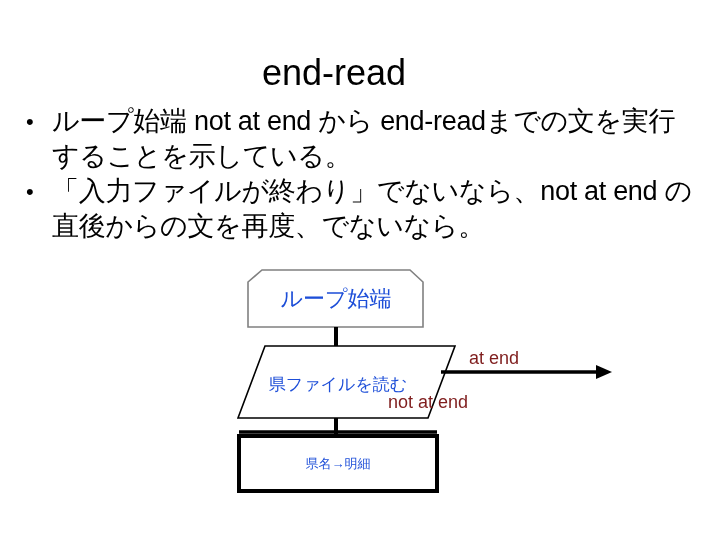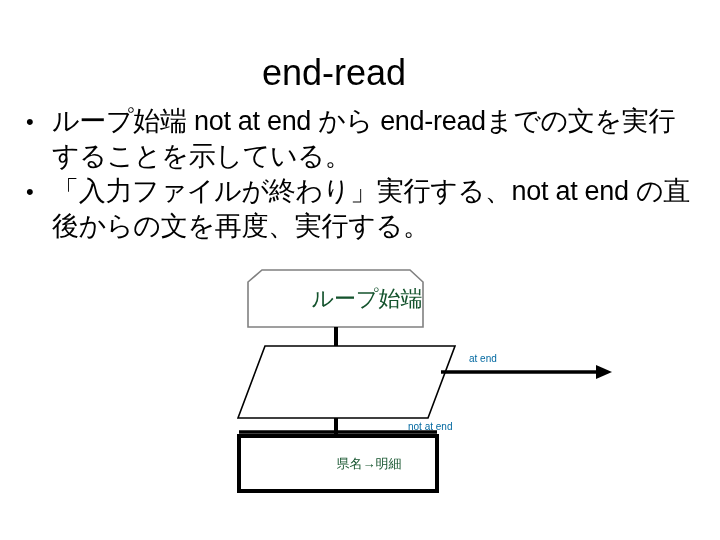--- a/index.html
+++ b/index.html
@@ -65,22 +65,21 @@
     top: 0;
     width: 720px;
     height: 540px;
   }
   .shape-label {
     position: absolute;
     display: flex;
     align-items: center;
     justify-content: center;
     pointer-events: none;
-    color: #14532d;
-    padding-left: 31px;
+    color: #1d4ed8;
   }
   #loop-start-label {
     left: 248px;
     top: 270px;
     width: 176px;
     height: 58px;
     font-size: 22px;
   }
   #read-file-label {
     left: 238px;
@@ -91,50 +90,49 @@
   }
   #detail-label {
     left: 239px;
     top: 436px;
     width: 198px;
     height: 55px;
     font-size: 13px;
   }
   .edge-label {
     position: absolute;
-    font-size: 10px;
+    font-size: 18px;
     line-height: 15px;
-    color: #0369a1;
+    color: #7f1d1d;
     white-space: nowrap;
   }
   #at-end-label {
     left: 469px;
     top: 351px;
   }
   #not-at-end-label {
     left: 388px;
-    top: 419px;
-    margin-left: 20px;
+    top: 395px;
   }
 </style>
 </head>
 <body>
 
 <div id="slide">
 
   <div id="title">end-read</div>
 
   <div id="body">
     <div class="bullet-row">
       <span class="bullet-mark">•</span>
       <span class="bullet-text">ループ始端  not at end から  end-readまでの文を実行することを示している。</span>
     </div>
     <div class="bullet-row">
       <span class="bullet-mark">•</span>
-      <span class="bullet-text">「入力ファイルが終わり」実行する、not at end  の直後からの文を再度、実行する。</span>
+      <span class="bullet-text">「入力ファイルが終わり」でないなら、not at end  の直後からの文を再度、でないなら。</span>
     </div>
   </div>
 
   <svg id="flowchart" viewBox="0 0 720 540">
 
     <polygon points="248,282 262,270 410,270 423,282 423,327 248,327" fill="#ffffff" stroke="#808080" stroke-width="1.6"></polygon>
 
     <line x1="336" y1="327" x2="336" y2="346" stroke="#000000" stroke-width="4"></line>
 
     <polygon points="265,346 455,346 428,418 238,418" fill="#ffffff" stroke="#000000" stroke-width="1.6"></polygon>
@@ -143,18 +141,19 @@
     <polygon points="596,365 612,372 596,379" fill="#000000"></polygon>
 
     <line x1="239" y1="432" x2="437" y2="432" stroke="#000000" stroke-width="3.4"></line>
     <line x1="336" y1="418" x2="336" y2="436" stroke="#000000" stroke-width="4"></line>
 
     <rect x="239" y="436" width="198" height="55" fill="#ffffff" stroke="#000000" stroke-width="4"></rect>
 
   </svg>
 
   <div class="shape-label" id="loop-start-label">ループ始端</div>
+  <div class="shape-label" id="read-file-label">県ファイルを読む</div>
   <div class="shape-label" id="detail-label">県名→明細</div>
 
   <div class="edge-label" id="at-end-label">at end</div>
   <div class="edge-label" id="not-at-end-label">not at end</div>
 
 </div>
 
 </body></html>

